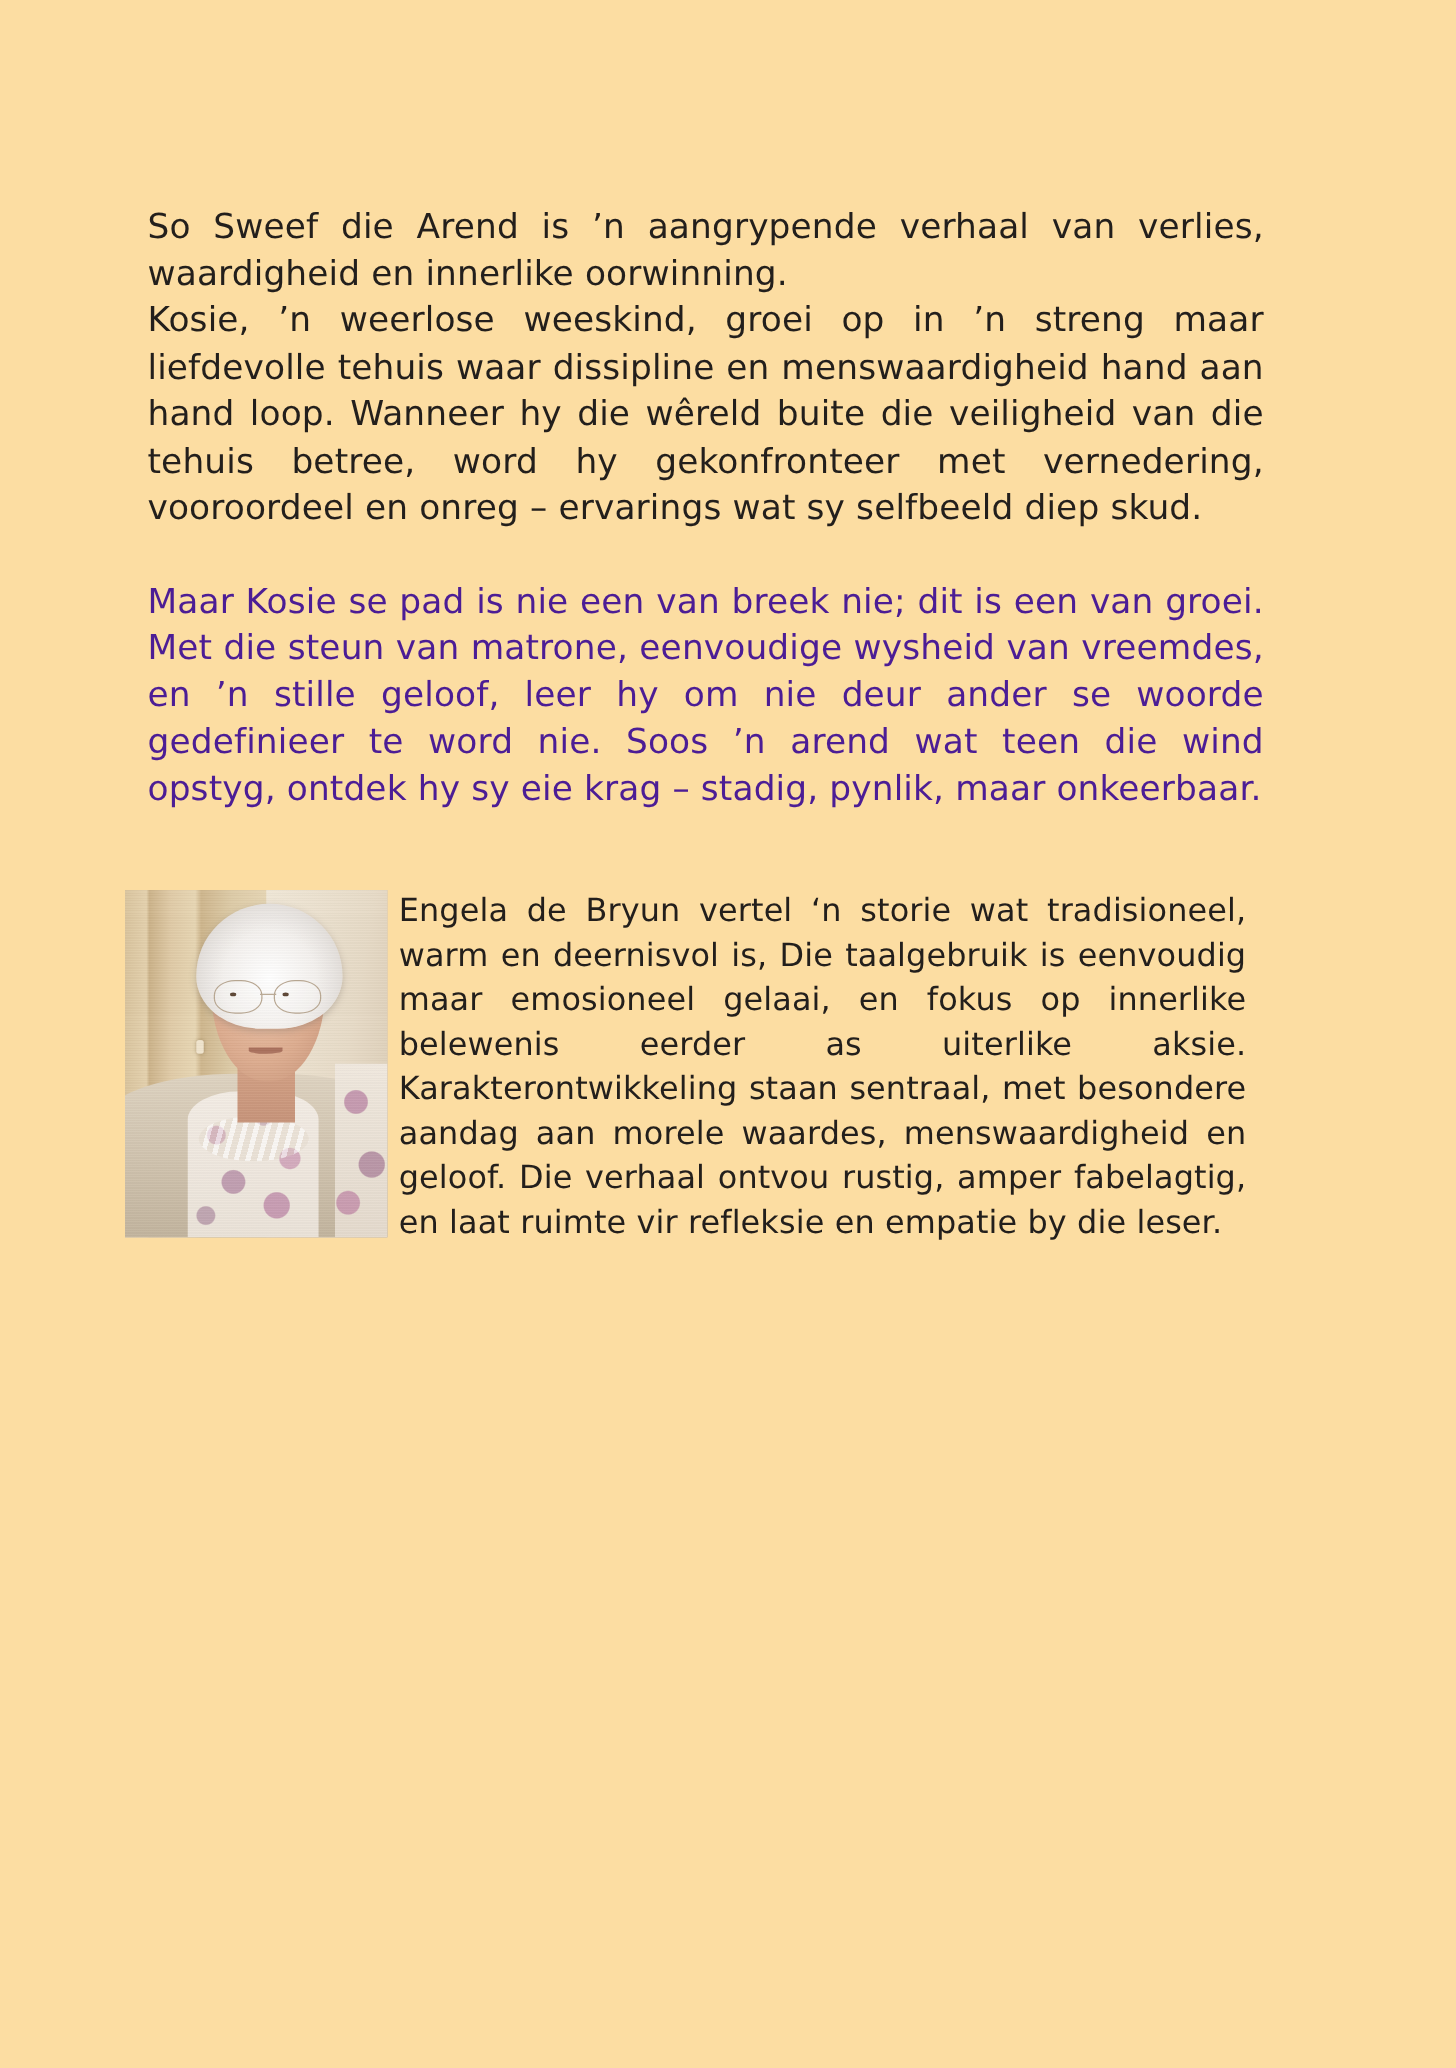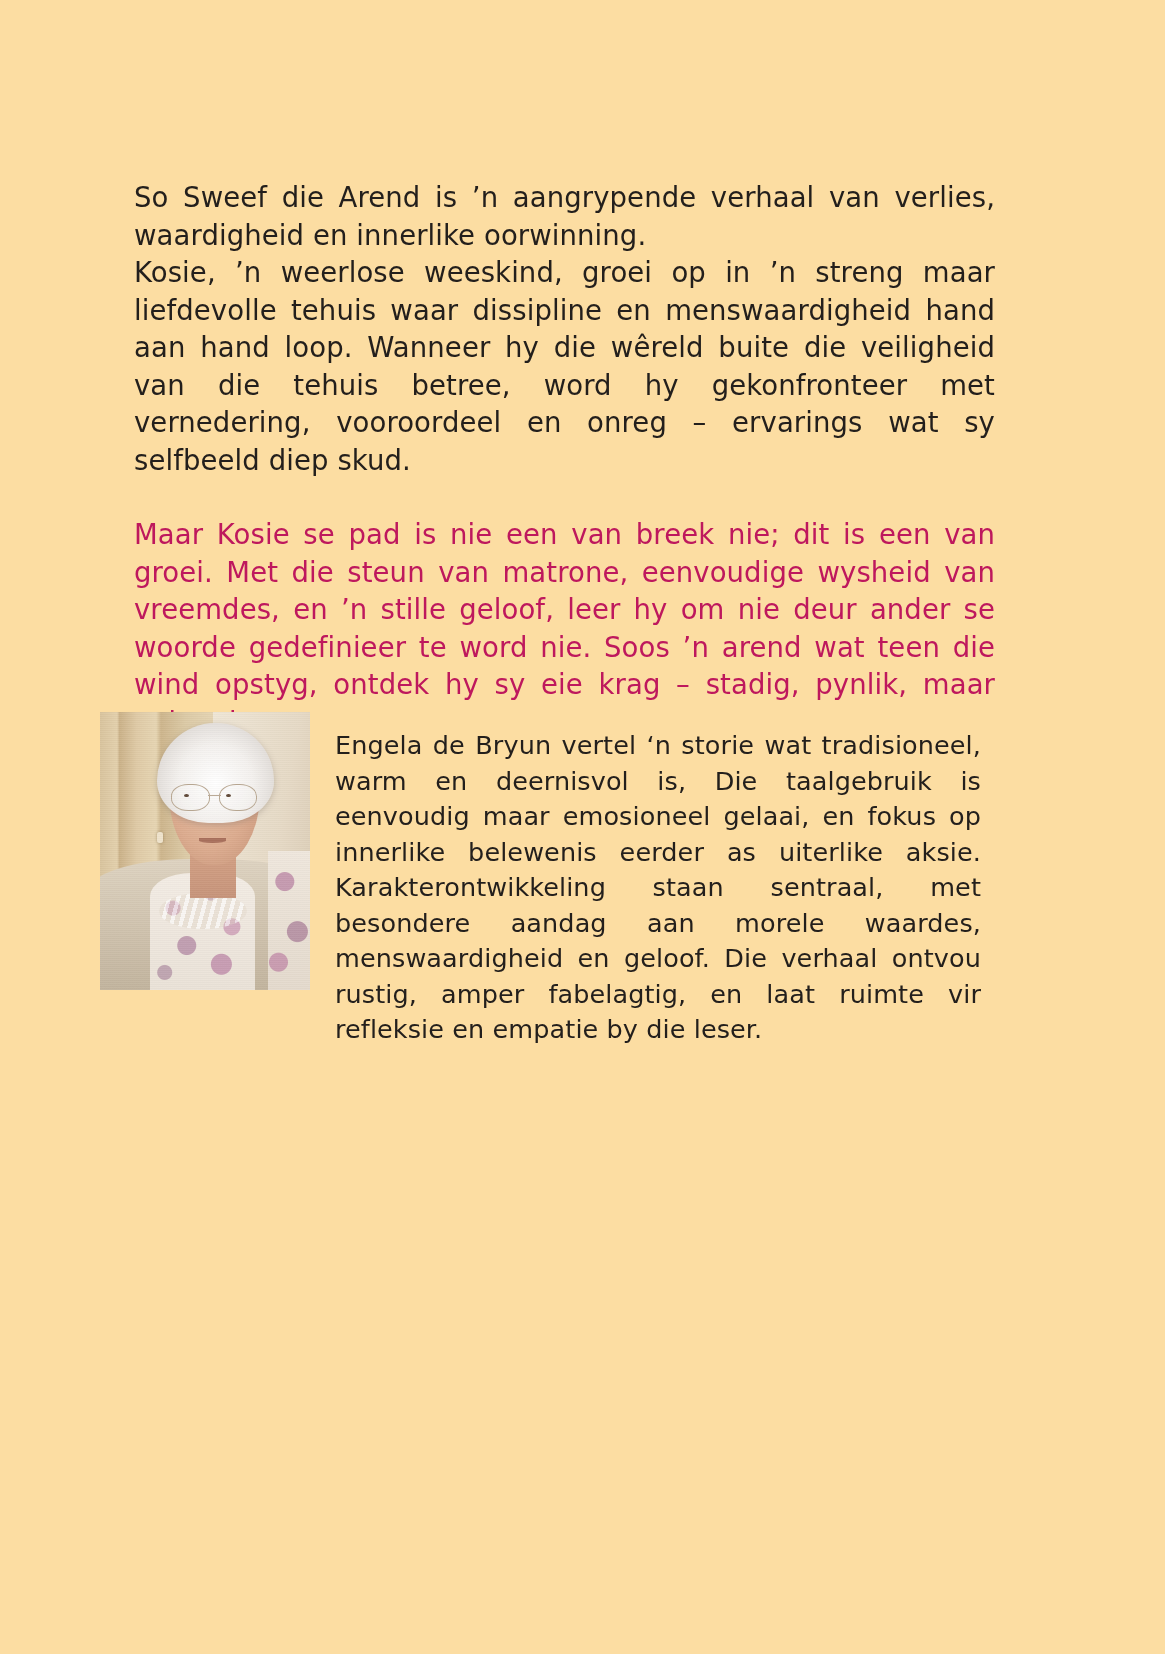--- a/index.html
+++ b/index.html
@@ -28,21 +28,21 @@
     width: 893px;
   }
 
   .body-text {
     font-size: 27.5px;
     line-height: 37.5px;
     color: #231f1c;
     text-align: justify;
     text-justify: inter-word;
     letter-spacing: 0.1px;
-    margin: 16px;
+    margin: 0;
     -webkit-hyphens: none;
     hyphens: none;
   }
   .body-text.p-gap {
     margin-top: 37px;
   }
 
   .media-block {
     position: absolute;
     left: 100px;
@@ -243,21 +243,21 @@
 </style>
 </head>
 <body style="background: rgb(252, 221, 162);">
 
 <div class="page" style="background: rgb(252, 221, 162);">
 
   <div class="content">
 
     <p class="body-text" style="color: rgb(35, 31, 28);"><span>So Sweef die Arend is ’n aangrypende verhaal van verlies, waardigheid en innerlike oorwinning.</span><br><span>Kosie, ’n weerlose weeskind, groei op in ’n streng maar liefdevolle tehuis waar dissipline en menswaardigheid hand aan hand loop. Wanneer hy die wêreld buite die veiligheid van die tehuis betree, word hy gekonfronteer met vernedering, vooroordeel en onreg – ervarings wat sy selfbeeld diep skud.</span></p>
 
-    <p class="body-text p-gap" style="color: #be185d;">Maar Kosie se pad is nie een van breek nie; dit is een van groei. Met die steun van matrone, eenvoudige wysheid van vreemdes, en ’n stille geloof, leer hy om nie deur ander se woorde gedefinieer te word nie. Soos ’n arend wat teen die wind opstyg, ontdek hy sy eie krag – stadig, pynlik, maar onkeerbaar.</p>
+    <p class="body-text p-gap" style="color: #4c1d95;">Maar Kosie se pad is nie een van breek nie; dit is een van groei. Met die steun van matrone, eenvoudige wysheid van vreemdes, en ’n stille geloof, leer hy om nie deur ander se woorde gedefinieer te word nie. Soos ’n arend wat teen die wind opstyg, ontdek hy sy eie krag – stadig, pynlik, maar onkeerbaar.</p>
   </div>
 
   <div class="media-block">
 
     <div class="photo-wrap">
       <div class="photo">
         <div class="door"></div>
         <div class="wall-right"></div>
         <div class="door-knob"></div>
         <div class="cardigan"></div>

